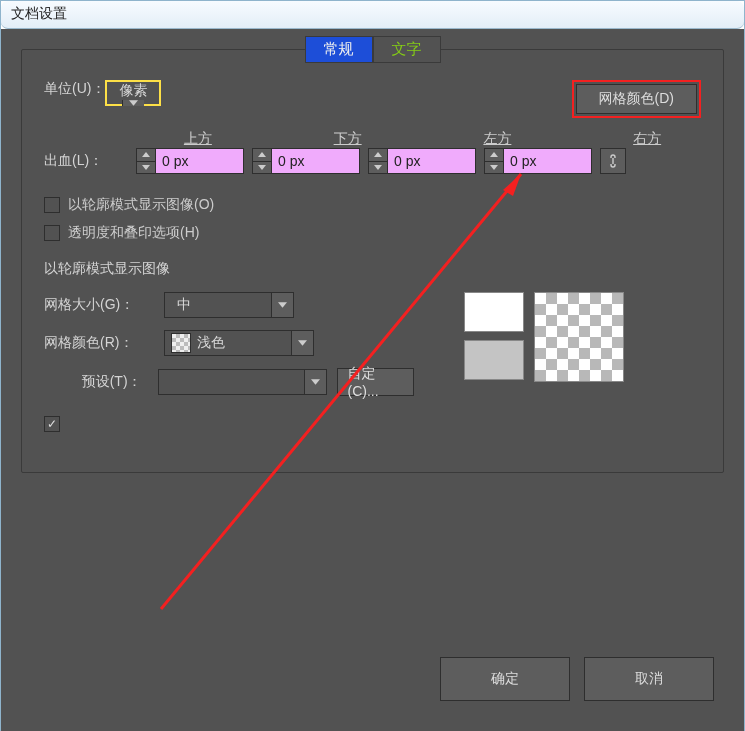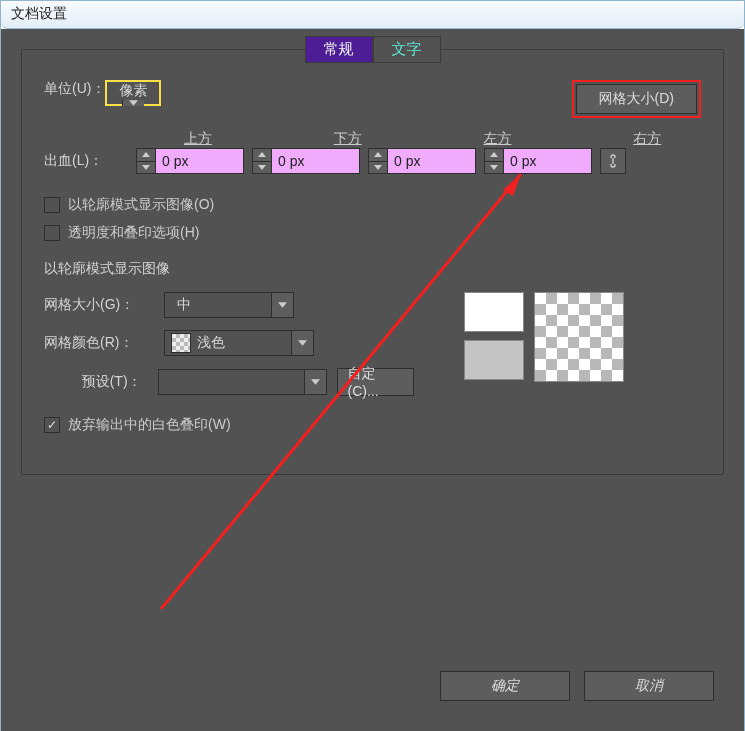--- a/index.html
+++ b/index.html
@@ -2,22 +2,22 @@
 <html><head>
 <meta charset="utf-8">
 <style>
 *{box-sizing:border-box;margin:0;padding:0;font-family:"Microsoft YaHei",sans-serif;font-size:14px;}
 body{background:#fff;}
 .window{width:745px;height:731px;background:#fff;border:1px solid #8fb4cc;}
 .titlebar{height:28px;background:linear-gradient(#f7fbff,#e3eef7);border-bottom:1px solid #9ab8cc;padding:4px 10px;color:#222;border-radius:7px;}
 .client{height:702px;background:#525252;position:relative;padding:20px;}
 .fieldset{border:1px solid #3a3a3a;border-radius:2px;position:relative;padding:30px 22px 30px 22px;background:#525252;}
 .tabs{position:absolute;top:-14px;left:50%;transform:translateX(-50%);display:flex;background:#525252;}
-.tab{border:1px solid #3a3a3a;background:#525252;color:#5eead4;padding:3px 18px;cursor:pointer;font-size:15px;}
-.tab.active{background:#4c1d95;color:#eee;}
+.tab{border:1px solid #3a3a3a;background:#525252;color:#84cc16;padding:3px 18px;cursor:pointer;font-size:15px;}
+.tab.active{background:#1d4ed8;color:#eee;}
 .row{display:flex;align-items:flex-start;color:#d8d8d8;margin-bottom:12px;}
 .label{color:#d4d4d4;white-space:nowrap;}
 .select{display:inline-flex;align-items:center;border:1px solid #2e2e2e;background:#525252;height:26px;}
 .select.orange{border:2px solid #fde047;flex-direction:column;}
 .select .sv{padding:0 12px;color:#d8d8d8;}
 .select .arr{width:22px;height:100%;background:#5d5d5d;border-left:1px solid #2e2e2e;display:flex;align-items:center;justify-content:center;}
 .select .arr svg{width:9px;height:6px;}
 .btn{background:#5d5d5d;border:1px solid #2e2e2e;color:#ddd;height:28px;padding:0 22px;cursor:pointer;display:flex;align-items:center;justify-content:center;}
 .btn-emph{border:2px solid #f42020;padding:2px;}
 .btn-emph .btn{height:30px;}
@@ -40,21 +40,21 @@
 .colorpick{display:flex;flex-direction:column;gap:8px;}
 .cp{width:60px;height:40px;border:1px solid #888;}
 .cp.white{background:#fff;}
 .cp.gray{background:#c4c4c4;}
 .checker{width:90px;height:90px;border:1px solid #888;background-image:
  linear-gradient(45deg,#b8b8b8 25%,transparent 25%),linear-gradient(-45deg,#b8b8b8 25%,transparent 25%),
  linear-gradient(45deg,transparent 75%,#b8b8b8 75%),linear-gradient(-45deg,transparent 75%,#b8b8b8 75%);
  background-size:22px 22px;background-position:0 0,0 11px,11px -11px,-11px 0;background-color:#fff;}
 .preset-select{width:180px;}
 .bottom-btns{position:absolute;right:30px;bottom:30px;display:flex;gap:14px;}
-.bottom-btns .btn{width:130px;height:30px;justify-content:center;font-style:italic;}
+.bottom-btns .btn{width:130px;height:44px;justify-content:center;}
 .arrow-annot{position:absolute;pointer-events:none;z-index:50;}
 .sect-title{color:#d4d4d4;margin:18px 0 14px 0;}
 .row-grid{display:flex;align-items:center;gap:10px;margin-bottom:12px;}
 .filler{flex:1;}
 svg.tri{fill:#ccc;}
 </style>
 </head>
 <body>
 
 <div class="window">
@@ -74,21 +74,21 @@
         <div class="select orange">
           <span class="sv">像素</span>
           <span class="arr">
               <svg class="tri" viewBox="0 0 10 6">
                 <path d="M0 0h10L5 6z"></path>
               </svg>
             </span>
         </div>
         <div class="filler"></div>
         <div class="btn-emph">
-          <div class="btn">网格大小(D)</div>
+          <div class="btn">网格颜色(D)</div>
         </div>
       </div>
 
       <div class="bleed-head">
         <span>上方</span>
         <span>下方</span>
         <span>左方</span>
         <span>右方</span>
       </div>
 
@@ -218,21 +218,20 @@
           <div class="colorpick">
             <div class="cp white"></div>
             <div class="cp gray"></div>
           </div>
           <div class="checker"></div>
         </div>
       </div>
 
       <div class="check" style="margin-top:8px">
         <span class="box on"></span>
-        <span>放弃输出中的白色叠印(W)</span>
       </div>
     </div>
 
     <svg class="arrow-annot" style="left:150px;top:125px" width="400" height="465">
       <line x1="10" y1="455" x2="370" y2="20" stroke="#f42020" stroke-width="3"></line>
       <polygon points="370,20 352,36 362,42" fill="#f42020"></polygon>
     </svg>
 
     <div class="bottom-btns">
       <div class="btn">确定</div>

